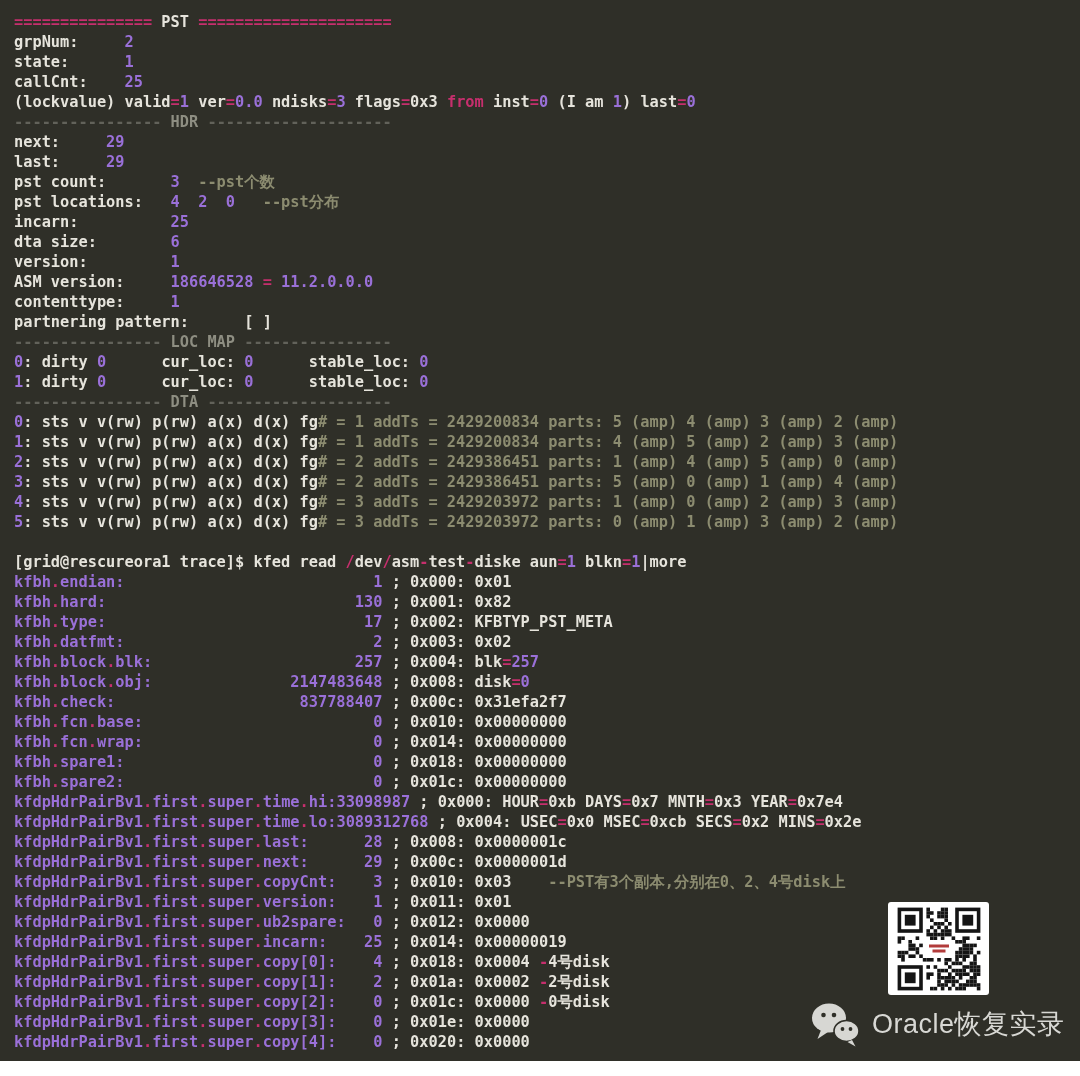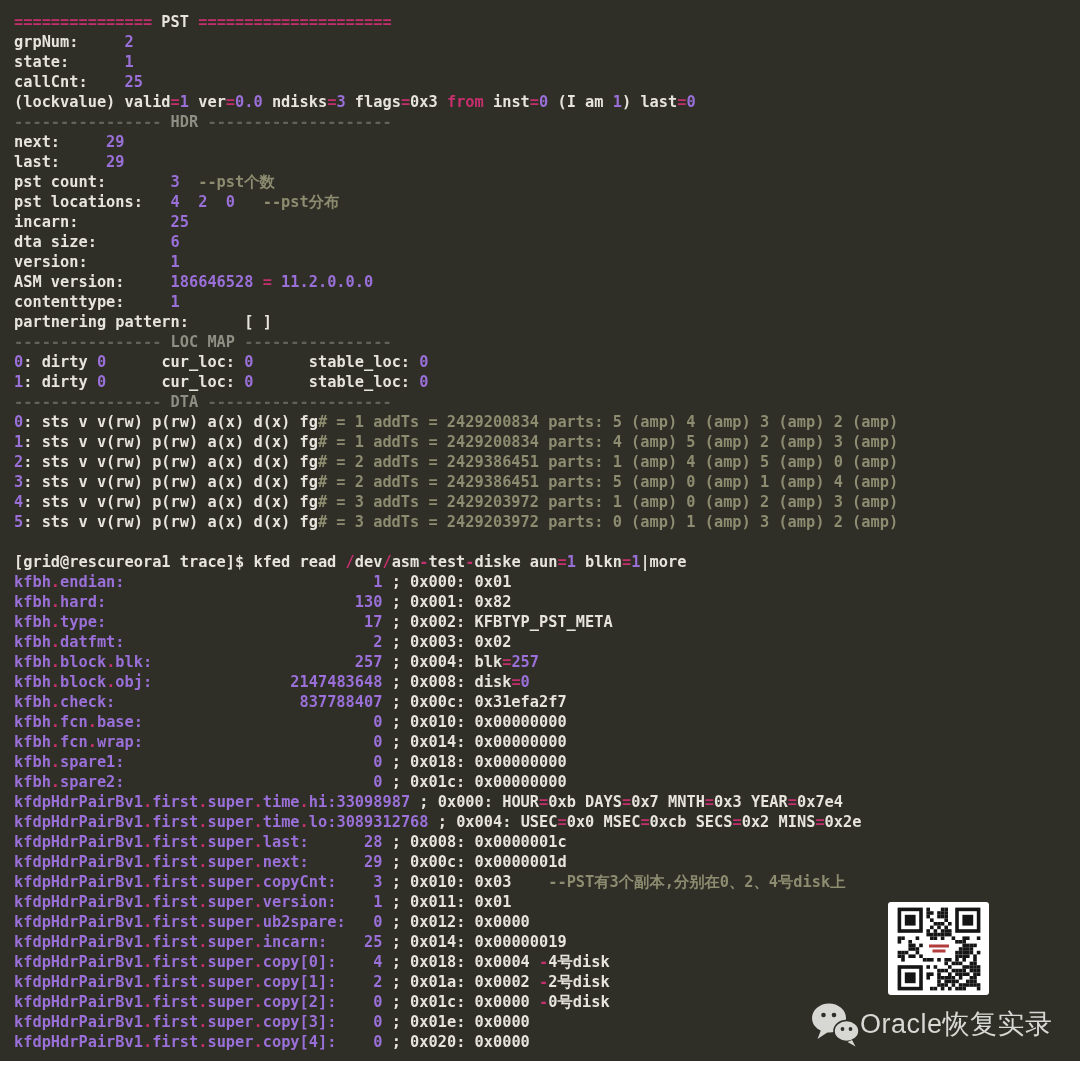--- a/index.html
+++ b/index.html
@@ -12,21 +12,21 @@
     white-space:pre;letter-spacing:0;
   }
   .line{height:20px;}
   .qr-box{
     position:absolute;left:888px;top:902px;width:101px;height:93px;
     background:#ffffff;border-radius:3px;
   }
   .qr-box svg{display:block;margin:0 auto;margin-top:0.5px;}
   .footer{
     position:absolute;left:810px;top:1000px;height:48px;
-    display:flex;align-items:center;gap:0;
+    display:flex;align-items:center;gap:12px;
   }
   .brand{
     font-family:"Liberation Sans",sans-serif;
     font-size:27px;color:#d8d8d4;letter-spacing:0.5px;
   }
   .bottom-bar{
     position:absolute;left:0;top:1061px;width:1080px;height:15px;background:#ffffff;
   }
 </style>
 </head>

